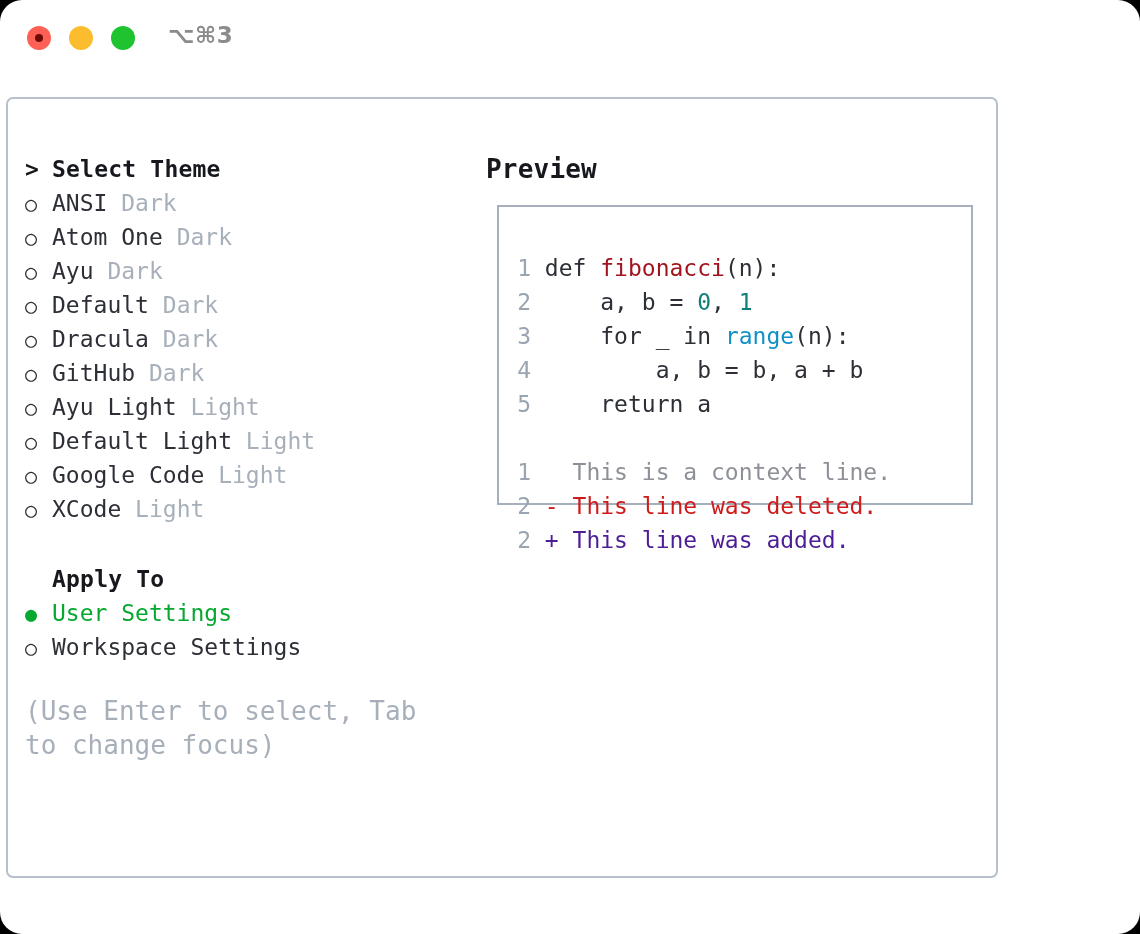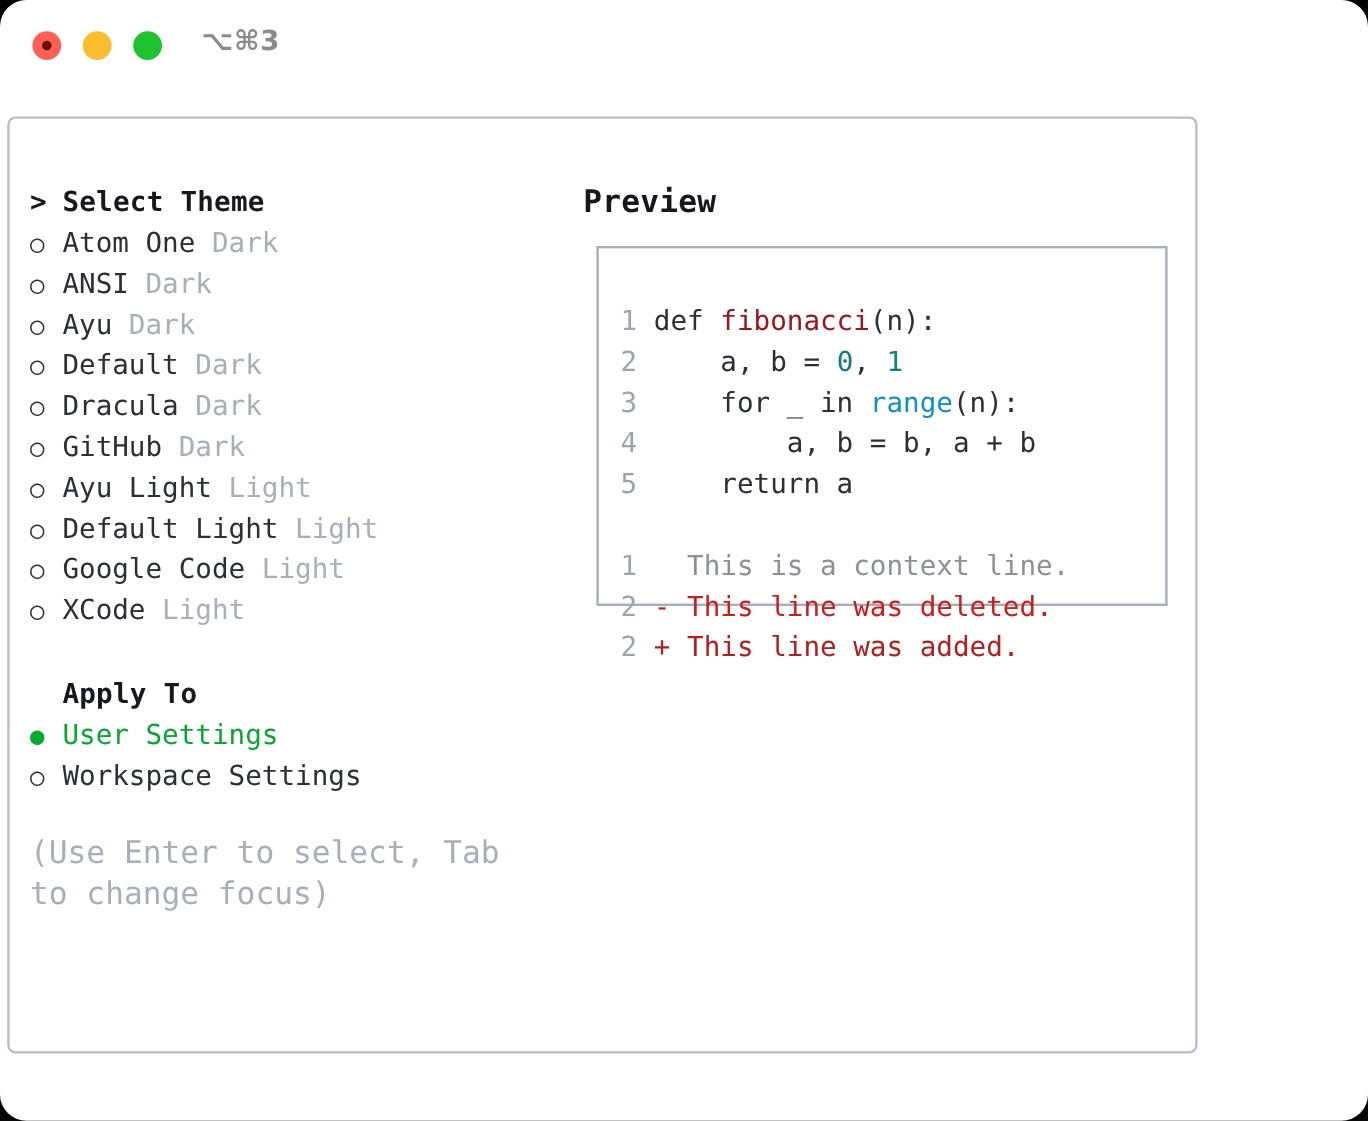--- a/index.html
+++ b/index.html
@@ -162,21 +162,21 @@
     width: 24px;
     text-align: right;
     color: #9aa5b1;
   }
   .c-plain { color: #2d2f36; }
   .c-fn    { color: #a1131d; margin-top: 32px; }
   .c-num   { color: #0d8178; }
   .c-kw    { color: #1090c7; margin-top: 32px; }
   .c-ctx   { color: #8d9097; }
   .c-del   { color: #cf1b1b; }
-  .c-add   { color: #b91c1c; }
+  .c-add   { color: #4c1d95; }
   .blankline { height: 34px; }
 </style>
 </head>
 <body>
 
 <div class="window">
 
   <div class="titlebar">
     <div class="dots">
       <span class="dot red"></span>
@@ -186,22 +186,22 @@
     <div class="shortcut">⌥⌘3</div>
   </div>
 
   <div class="panel">
 
     <div class="left-col">
 
       <div class="row heading" id="theme-heading"><span class="marker">&gt;</span><span>Select Theme</span></div>
 
       <div id="theme-list">
+          <div class="row"><span class="marker">○</span><span>ANSI</span><span class="muted"> Dark</span></div>
           <div class="row"><span class="marker">○</span><span>Atom One</span><span class="muted"> Dark</span></div>
-          <div class="row"><span class="marker">○</span><span>ANSI</span><span class="muted"> Dark</span></div>
           <div class="row"><span class="marker">○</span><span>Ayu</span><span class="muted"> Dark</span></div>
           <div class="row"><span class="marker">○</span><span>Default</span><span class="muted"> Dark</span></div>
           <div class="row"><span class="marker">○</span><span>Dracula</span><span class="muted"> Dark</span></div>
           <div class="row"><span class="marker">○</span><span>GitHub</span><span class="muted"> Dark</span></div>
           <div class="row"><span class="marker">○</span><span>Ayu Light</span><span class="muted"> Light</span></div>
           <div class="row"><span class="marker">○</span><span>Default Light</span><span class="muted"> Light</span></div>
           <div class="row"><span class="marker">○</span><span>Google Code</span><span class="muted"> Light</span></div>
           <div class="row"><span class="marker">○</span><span>XCode</span><span class="muted"> Light</span></div>
         </div>
 

